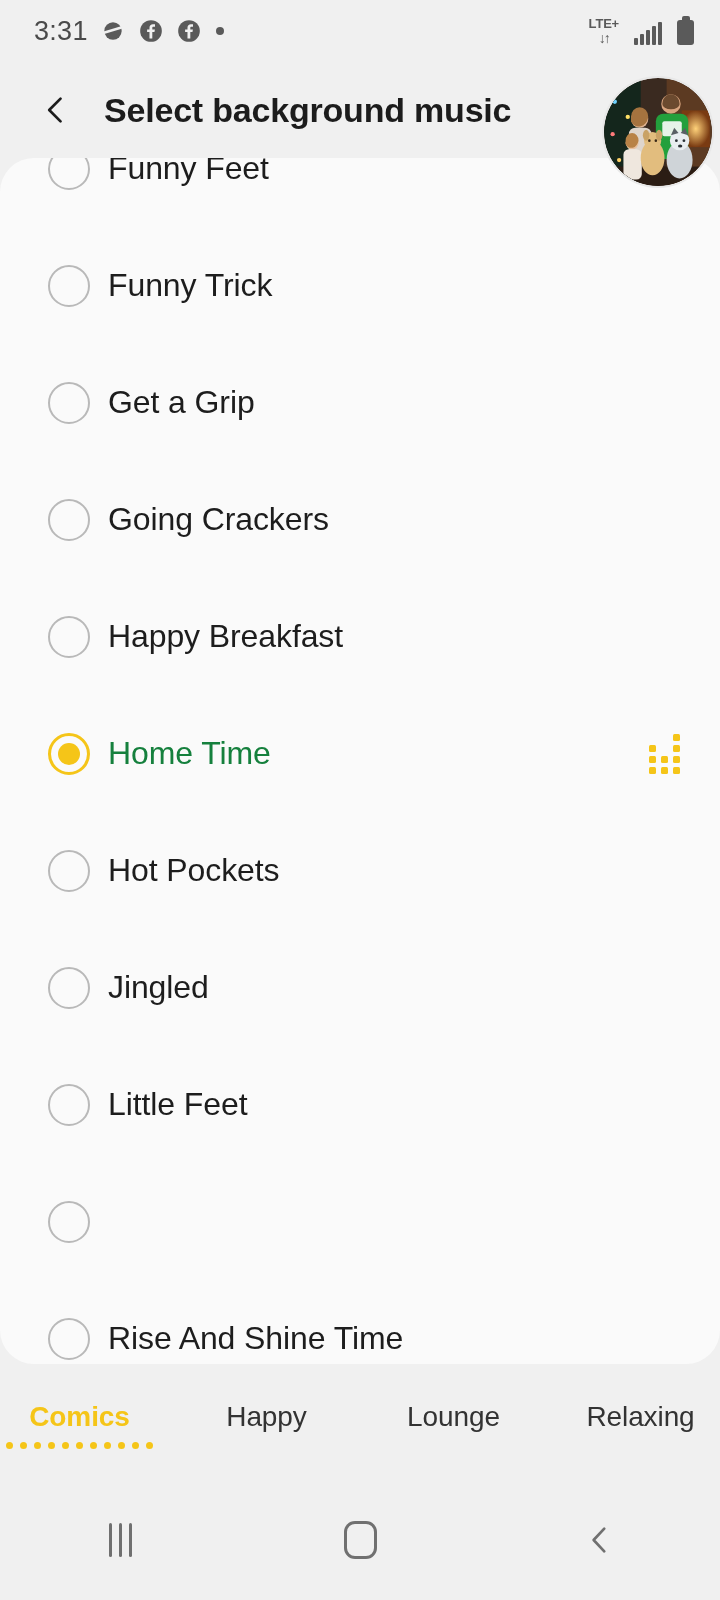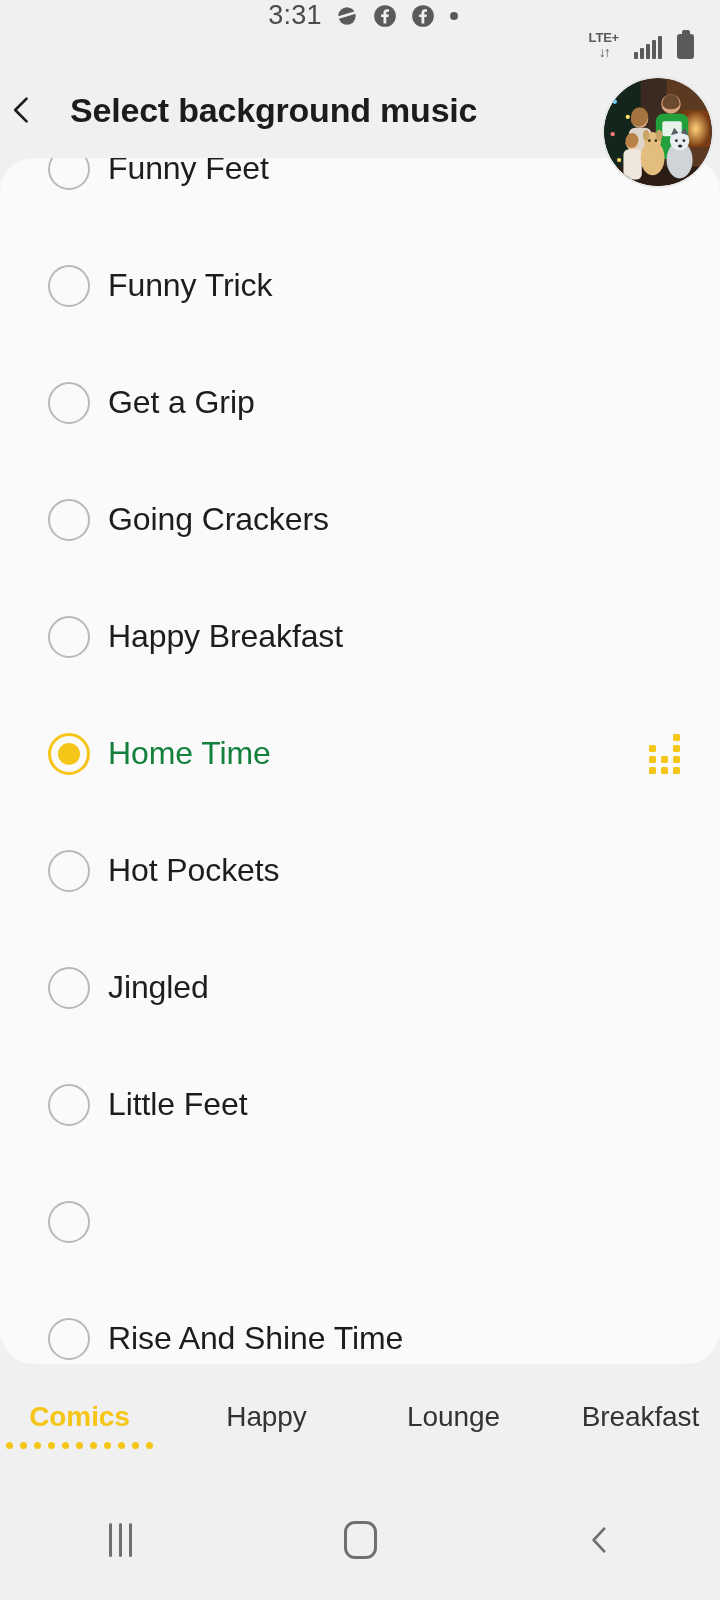--- a/index.html
+++ b/index.html
@@ -12,21 +12,20 @@
     position:relative;
   }
 
   
   .statusbar{
     height:62px; width:100%;
     display:flex; align-items:center;
     padding:0 26px 0 34px;
     background:#f0f0f0;
     position:relative;
-    flex-direction:column;
   }
   .status-left{ display:flex; align-items:center; gap:12px; }
   .clock{ font-size:27px; color:#4a4a4a; letter-spacing:.3px; font-weight:400; }
   .sicon{ display:inline-flex; align-items:center; justify-content:center; }
   .status-right{ margin-left:auto; display:flex; align-items:flex-end; gap:15px;text-align:center; }
   .lte-block{ display:flex; flex-direction:column; align-items:center; line-height:1; }
   .lte-text{ font-size:13px; font-weight:700; color:#5a5a5a; letter-spacing:-.2px; }
   .lte-arrows{ font-size:14px; color:#5a5a5a; line-height:1; margin-top:1px; letter-spacing:-2px;}
   .bars{ display:flex; align-items:flex-end; gap:2px; height:22px; }
   .bars i{ display:block; width:4px; background:#5a5a5a; border-radius:1px; }
@@ -36,20 +35,21 @@
   .bars i:nth-child(4){height:19px}
   .bars i:nth-child(5){height:23px}
   .battery{ width:17px; height:25px; border-radius:3px; background:#5a5a5a; position:relative; }
   .battery:after{ content:""; position:absolute; top:-4px; left:50%; transform:translateX(-50%);
      width:8px; height:4px; background:#5a5a5a; border-radius:2px 2px 0 0;}
 
   
   .header{
     height:96px; width:100%;
     display:flex; align-items:center;
+    padding-left:34px;
     background:#f0f0f0;
     position:relative; z-index:5;
   }
   .back-chevron{
     width:44px; height:44px; display:flex; align-items:center; justify-content:center;
     flex:0 0 auto;
   }
   .page-title{
     font-size:34px; font-weight:700; color:#1c1c1c;
     margin-left:26px; letter-spacing:-.2px;
@@ -384,21 +384,21 @@
         <i></i>
         <i></i>
         <i></i>
         <i></i>
         <i></i>
         <i></i>
         <i></i>
       </div>
     </div>
     <div class="tab">
-      <div class="tab-label">Breakfast</div>
+      <div class="tab-label">Relaxing</div>
       <div class="tab-underline">
         <i></i>
         <i></i>
         <i></i>
         <i></i>
         <i></i>
         <i></i>
         <i></i>
         <i></i>
         <i></i>

